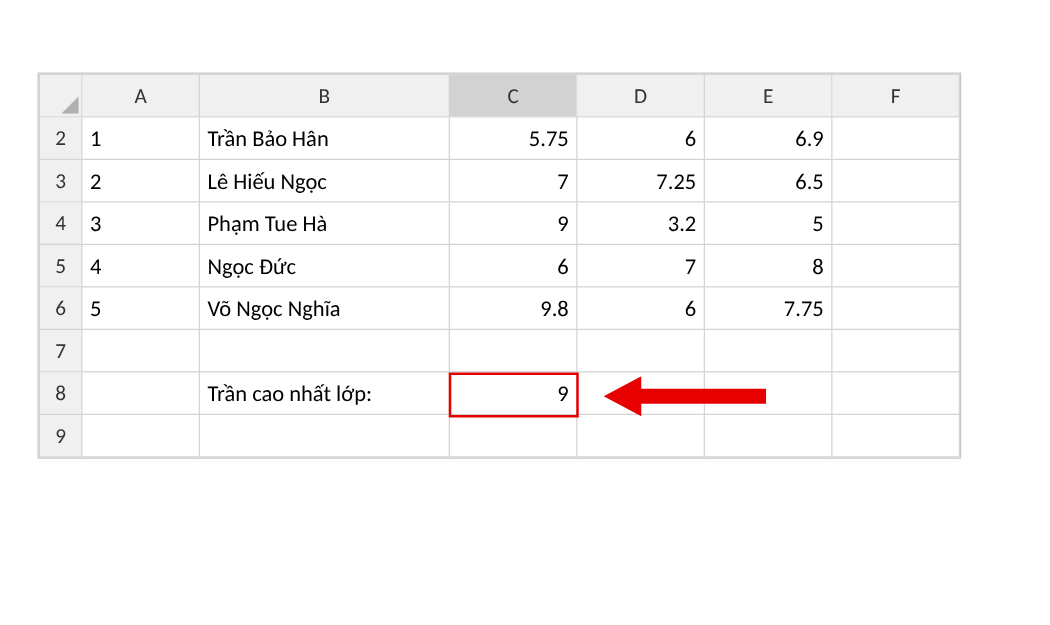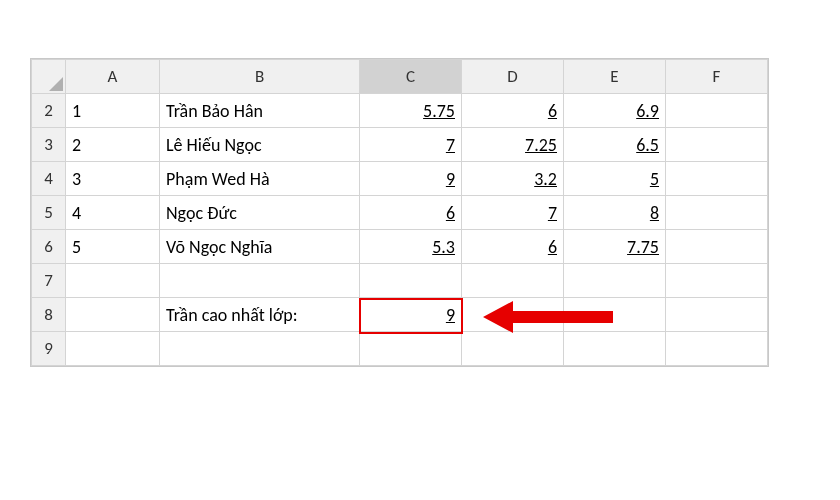--- a/index.html
+++ b/index.html
@@ -46,21 +46,21 @@
   }
   .row-header {
     width: 34px;
     background: #f0f0f0;
     text-align: center;
     color: #333;
     font-size: 17px;
   }
   .cell { background: #fff; color: #000; }
   .text-left { text-align: left; }
-  .text-right { text-align: right; text-decoration: underline; }
+  .text-right { text-align: right; }
   .col-A { width: 94px; }
   .col-B { width: 200px; }
   .col-C { width: 102px; }
   .col-D { width: 102px; }
   .col-E { width: 102px; }
   .col-F { width: 102px; }
   .highlight-box {
     position: absolute;
     border: 2.5px solid #e60000;
     pointer-events: none;
@@ -106,40 +106,40 @@
       <td class="cell text-left">2</td>
       <td class="cell text-left">Lê Hiếu Ngọc</td>
       <td class="cell text-right">7</td>
       <td class="cell text-right">7.25</td>
       <td class="cell text-right">6.5</td>
       <td class="cell"></td>
     </tr>
     <tr>
       <th class="row-header">4</th>
       <td class="cell text-left">3</td>
-      <td class="cell text-left">Phạm Wed Hà</td>
+      <td class="cell text-left">Phạm Tue Hà</td>
       <td class="cell text-right">9</td>
       <td class="cell text-right">3.2</td>
       <td class="cell text-right">5</td>
       <td class="cell"></td>
     </tr>
     <tr>
       <th class="row-header">5</th>
       <td class="cell text-left">4</td>
       <td class="cell text-left">Ngọc Đức</td>
       <td class="cell text-right">6</td>
       <td class="cell text-right">7</td>
       <td class="cell text-right">8</td>
       <td class="cell"></td>
     </tr>
     <tr>
       <th class="row-header">6</th>
       <td class="cell text-left">5</td>
       <td class="cell text-left">Võ Ngọc Nghĩa</td>
-      <td class="cell text-right">5.3</td>
+      <td class="cell text-right">9.8</td>
       <td class="cell text-right">6</td>
       <td class="cell text-right">7.75</td>
       <td class="cell"></td>
     </tr>
     <tr>
       <th class="row-header">7</th>
       <td class="cell"></td>
       <td class="cell"></td>
       <td class="cell"></td>
       <td class="cell"></td>

